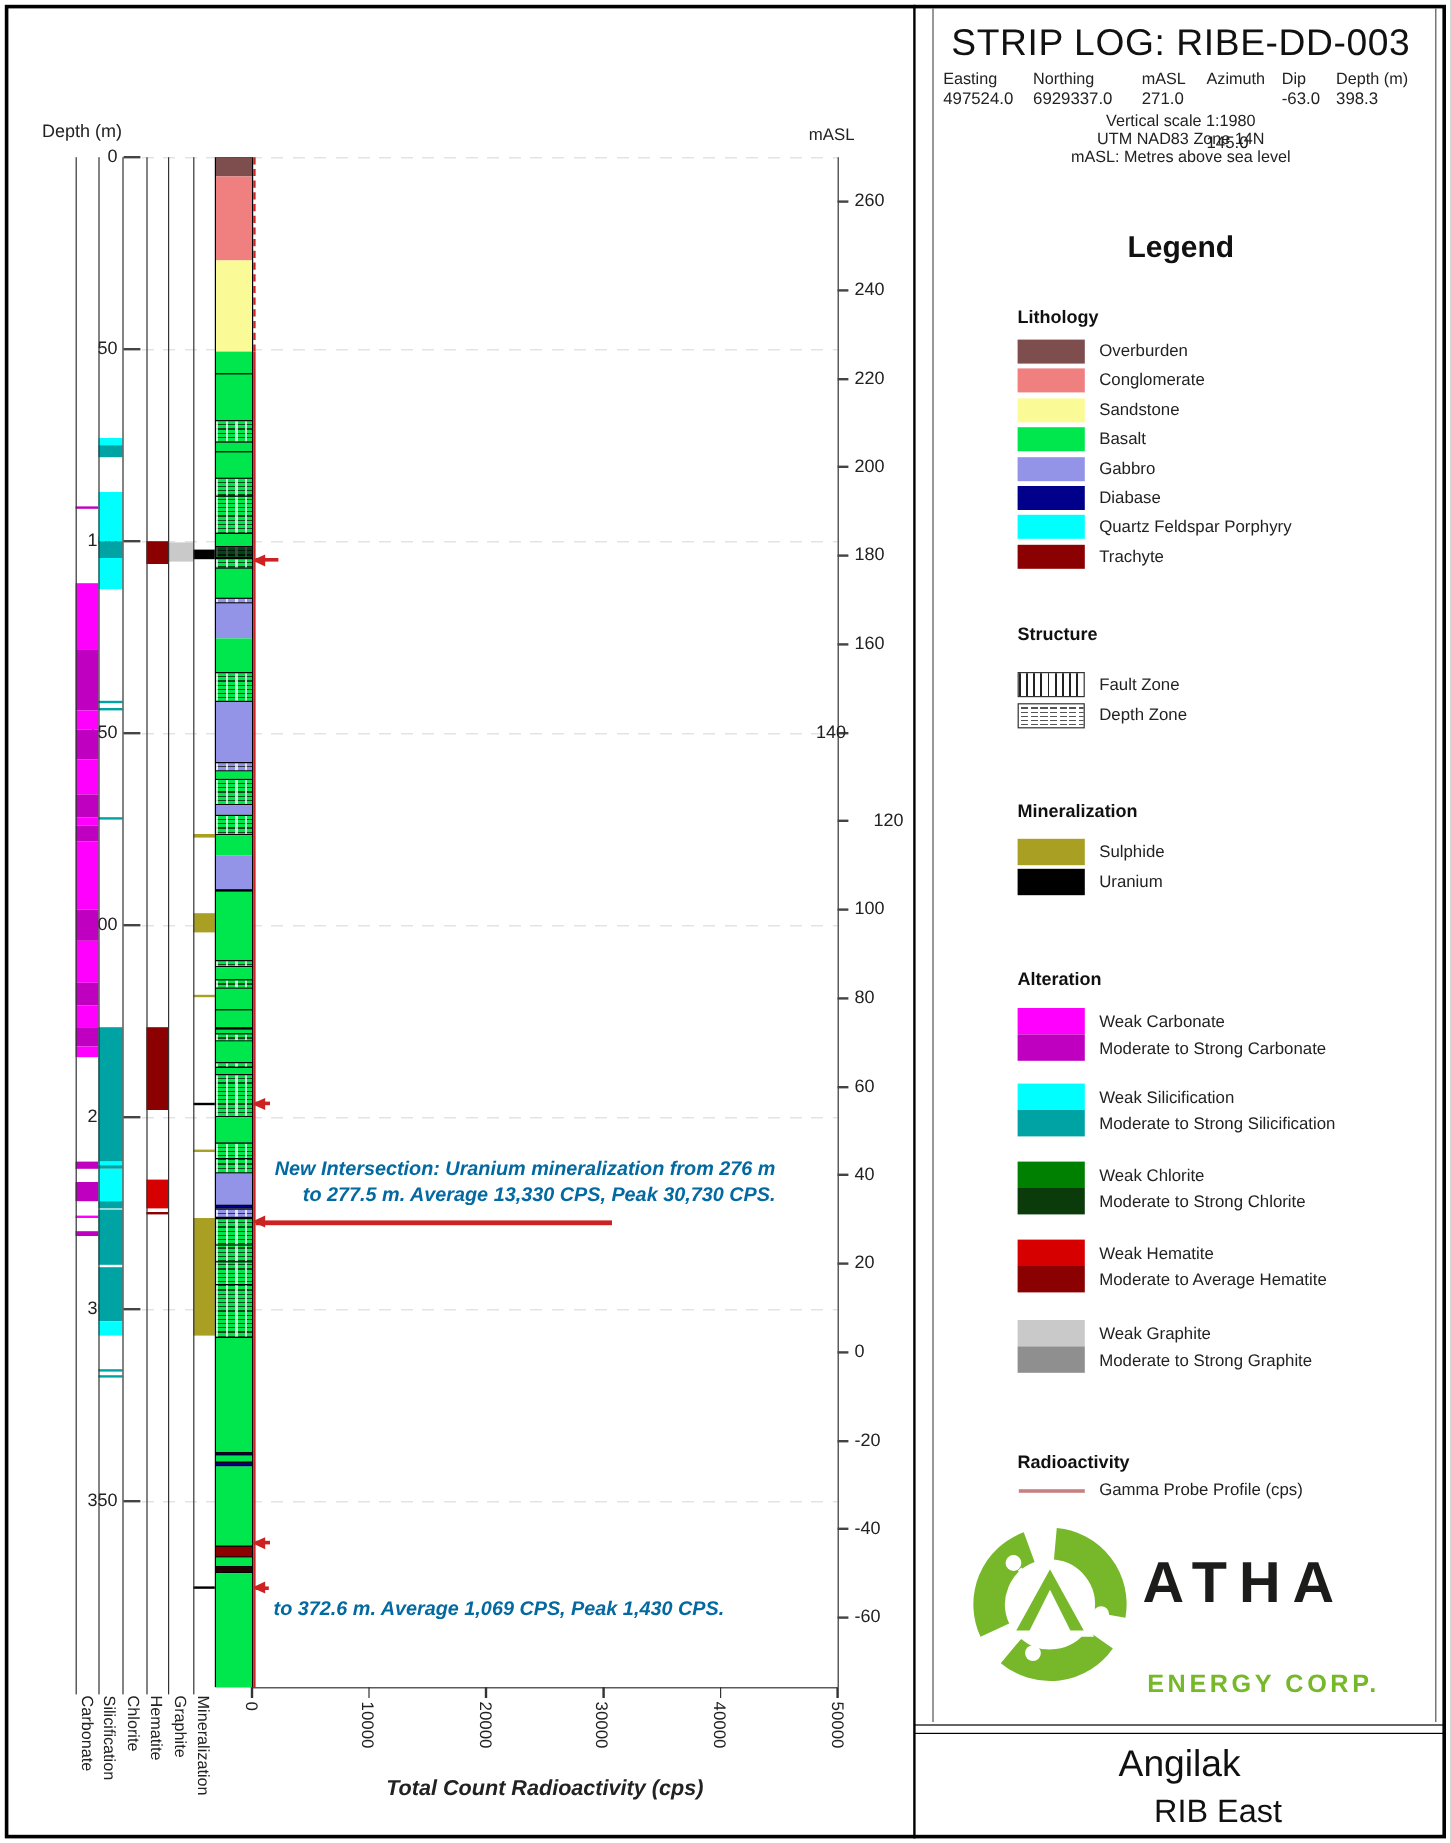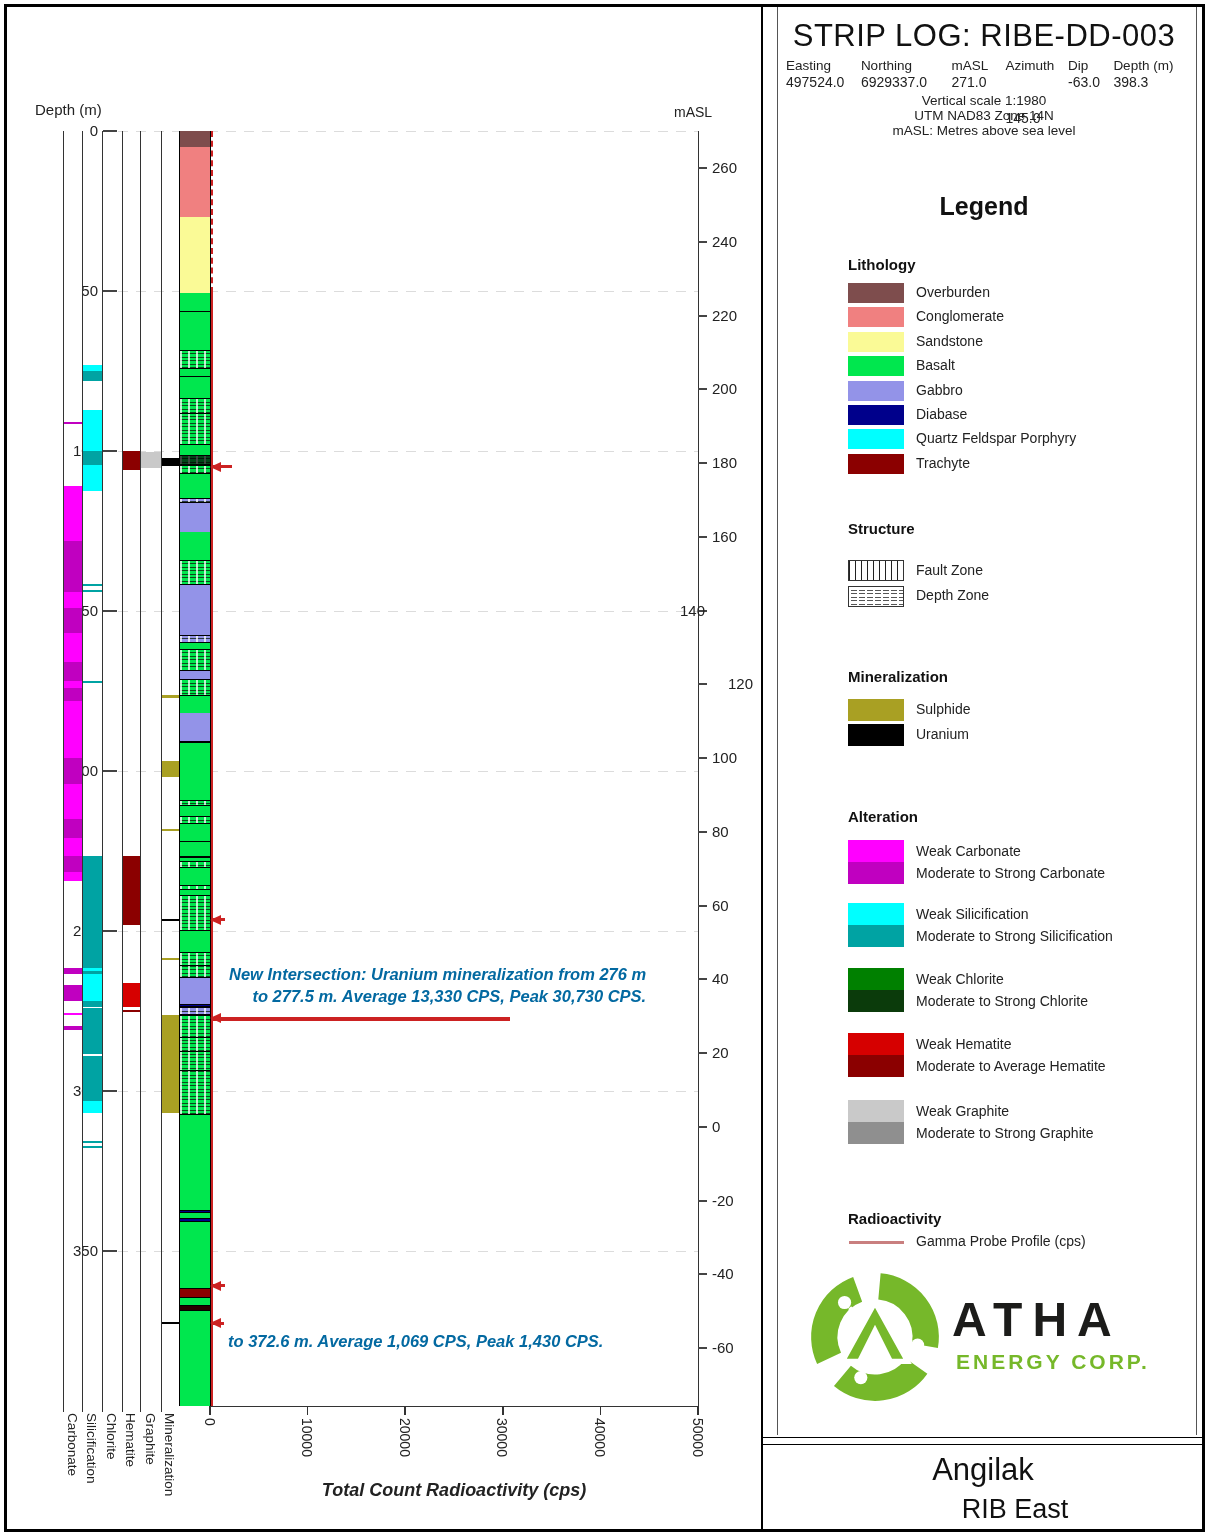--- a/index.html
+++ b/index.html
@@ -54,21 +54,21 @@
   .fault-pattern{background:#fff;background-image:
      repeating-linear-gradient(90deg,#222 0 1.5px,transparent 1.5px 6px);
      border:1px solid #333;box-sizing:border-box;}
   .shear-pattern{background:#fff;background-image:
      repeating-linear-gradient(90deg,#fff 0 2px,transparent 2px 8px),
      repeating-linear-gradient(180deg,transparent 0 2.5px,#555 2.5px 3.5px);
      border:1px solid #333;box-sizing:border-box;}
   .gamma-legend-line{position:absolute;left:849px;width:55px;height:2.5px;}
   .atha-brand{position:absolute;left:952px;top:1292px;font-size:48px;font-weight:bold;
      letter-spacing:10px;color:#1c1c1a;}
-  .atha-sub{position:absolute;left:956px;top:1350px;font-size:21px;font-weight:bold;
+  .atha-sub{position:absolute;left:956px;top:1392px;font-size:21px;font-weight:bold;
      letter-spacing:3px;}
   .footer-project{position:absolute;left:762px;top:1452px;width:442px;text-align:center;font-size:31px;}
   .footer-area{position:absolute;left:762px;top:1494px;width:506px;text-align:center;font-size:27px;}
 </style>
 </head>
 <body>
 
 <div class="page">
   <div class="page-border"></div>
 

